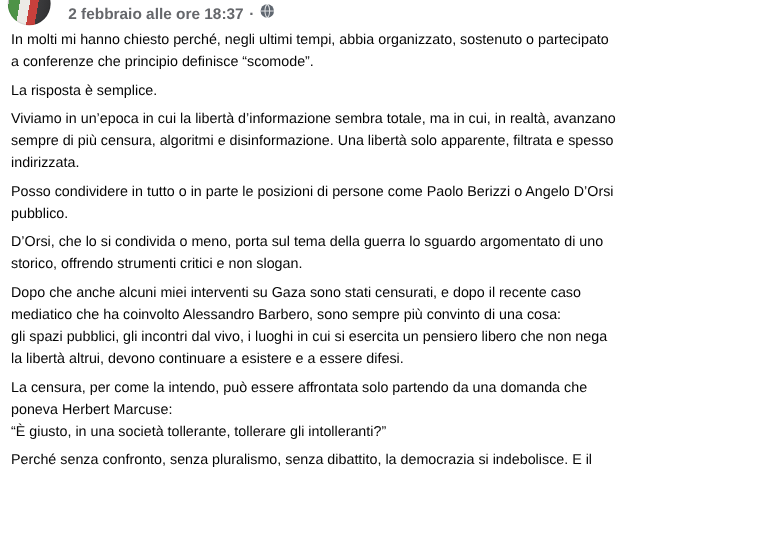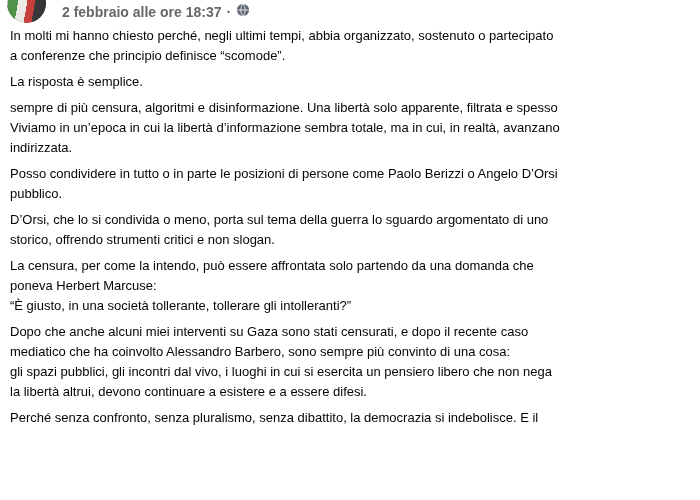--- a/index.html
+++ b/index.html
@@ -82,39 +82,39 @@
 
 <div class="post-text">
   <div class="para">
     <div class="line">In molti mi hanno chiesto perché, negli ultimi tempi, abbia organizzato, sostenuto o partecipato</div>
     <div class="line">a conferenze che principio definisce “scomode”.</div>
   </div>
   <div class="para">
     <div class="line">La risposta è semplice.</div>
   </div>
   <div class="para">
+    <div class="line">Viviamo in un’epoca in cui la libertà d’informazione sembra totale, ma in cui, in realtà, avanzano</div>
     <div class="line">sempre di più censura, algoritmi e disinformazione. Una libertà solo apparente, filtrata e spesso</div>
-    <div class="line">Viviamo in un’epoca in cui la libertà d’informazione sembra totale, ma in cui, in realtà, avanzano</div>
     <div class="line">indirizzata.</div>
   </div>
   <div class="para">
     <div class="line">Posso condividere in tutto o in parte le posizioni di persone come Paolo Berizzi o Angelo D’Orsi</div>
     <div class="line">pubblico.</div>
   </div>
   <div class="para">
     <div class="line">D’Orsi, che lo si condivida o meno, porta sul tema della guerra lo sguardo argomentato di uno</div>
     <div class="line">storico, offrendo strumenti critici e non slogan.</div>
   </div>
   <div class="para">
-    <div class="line">La censura, per come la intendo, può essere affrontata solo partendo da una domanda che</div>
-    <div class="line">poneva Herbert Marcuse:</div>
-    <div class="line">“È giusto, in una società tollerante, tollerare gli intolleranti?”</div>
-  </div>
-  <div class="para">
     <div class="line">Dopo che anche alcuni miei interventi su Gaza sono stati censurati, e dopo il recente caso</div>
     <div class="line">mediatico che ha coinvolto Alessandro Barbero, sono sempre più convinto di una cosa:</div>
     <div class="line">gli spazi pubblici, gli incontri dal vivo, i luoghi in cui si esercita un pensiero libero che non nega</div>
     <div class="line">la libertà altrui, devono continuare a esistere e a essere difesi.</div>
+  </div>
+  <div class="para">
+    <div class="line">La censura, per come la intendo, può essere affrontata solo partendo da una domanda che</div>
+    <div class="line">poneva Herbert Marcuse:</div>
+    <div class="line">“È giusto, in una società tollerante, tollerare gli intolleranti?”</div>
   </div>
   <div class="para">
     <div class="line">Perché senza confronto, senza pluralismo, senza dibattito, la democrazia si indebolisce. E il</div>
   </div>
 </div>
 
 </body></html>

